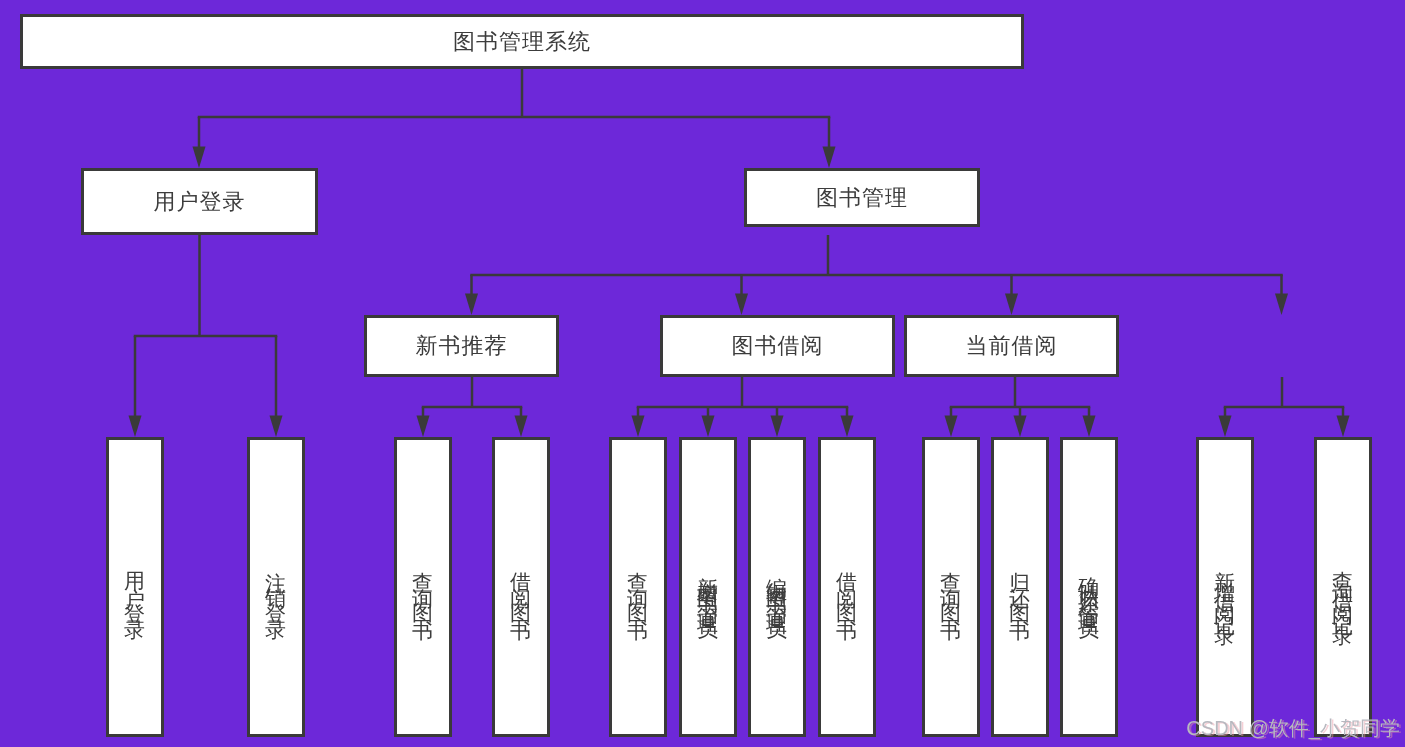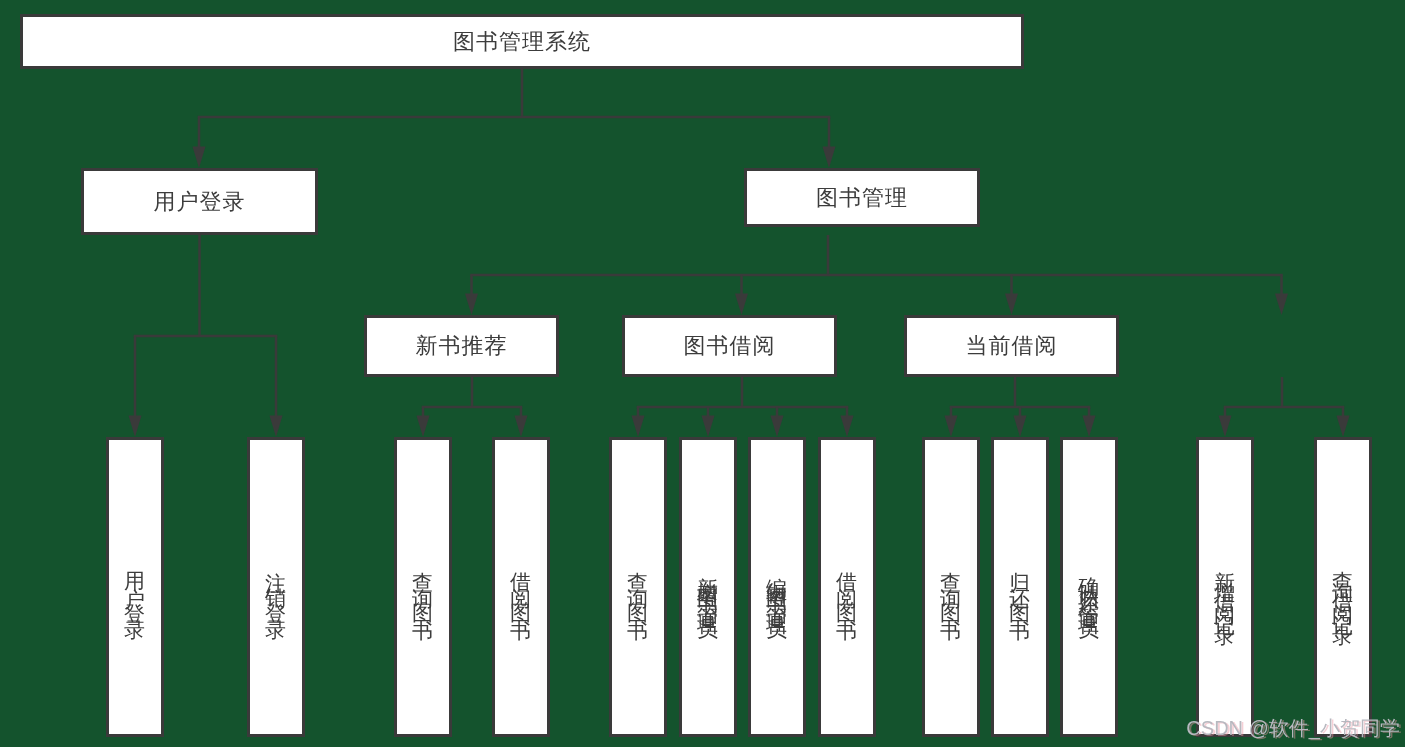--- a/index.html
+++ b/index.html
@@ -1,20 +1,20 @@
 <!DOCTYPE html>
 <html><head>
 <meta charset="utf-8">
 <style>
   html, body { margin: 0; padding: 0; background: #ffffff; }
   .canvas {
     position: relative;
     width: 1405px;
     height: 747px;
-    background: #14532d;
+    background: #6d28d9;
     font-family: "Liberation Sans", "DejaVu Sans", sans-serif;
     overflow: hidden;
     text-align: right;
   }
   .connectors {
     position: absolute;
     left: 0; top: 0;
     width: 1405px; height: 747px;
     pointer-events: none;
   }
@@ -138,21 +138,21 @@
   <div class="box hbox" style="left:81px; top:168px; width:237px; height:67px">
     <span>用户登录</span>
   </div>
   <div class="box hbox" style="left:744px; top:168px; width:236px; height:59px">
     <span>图书管理</span>
   </div>
 
   <div class="box hbox" style="left:364px; top:315px; width:195px; height:62px">
     <span>新书推荐</span>
   </div>
-  <div class="box hbox" style="left:622px; top:315px; width:215px; height:62px">
+  <div class="box hbox" style="left:660px; top:315px; width:235px; height:62px">
     <span>图书借阅</span>
   </div>
   <div class="box hbox" style="left:904px; top:315px; width:215px; height:62px">
     <span>当前借阅</span>
   </div>
 
   <div class="box vbox" style="left:106px">
     <span class="vtext ls4">用户登录</span>
   </div>
   <div class="box vbox" style="left:247px">

